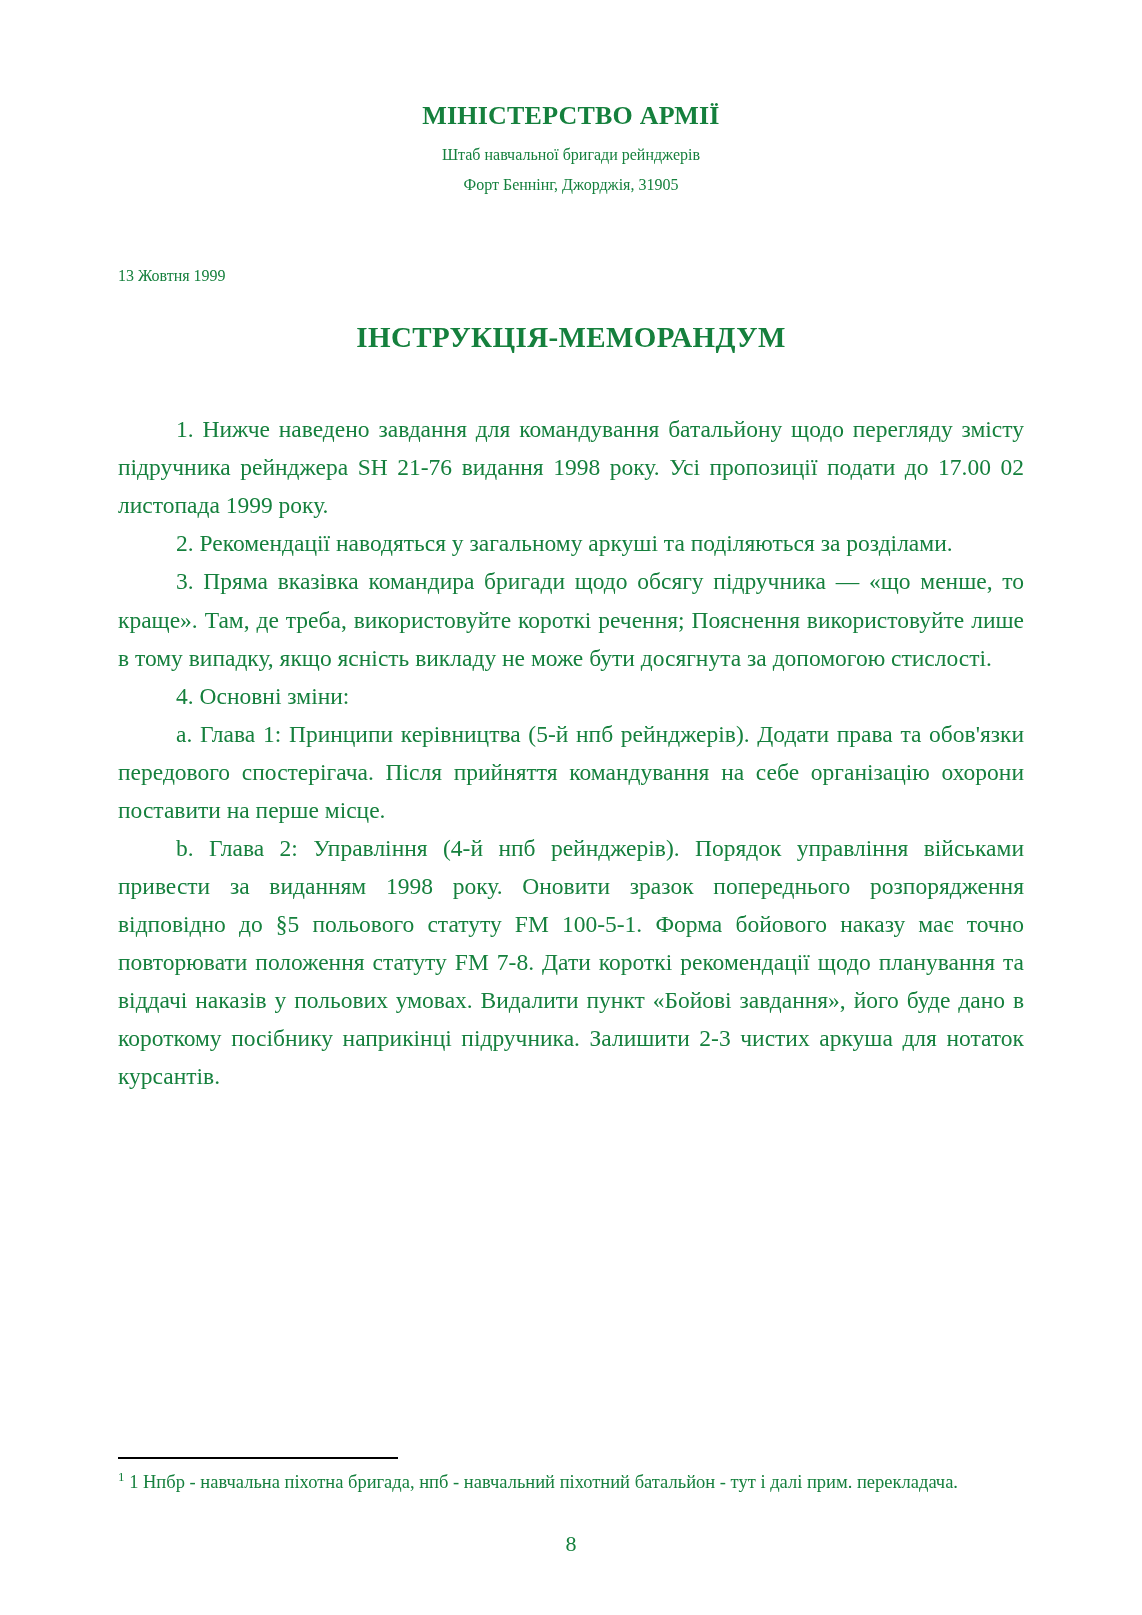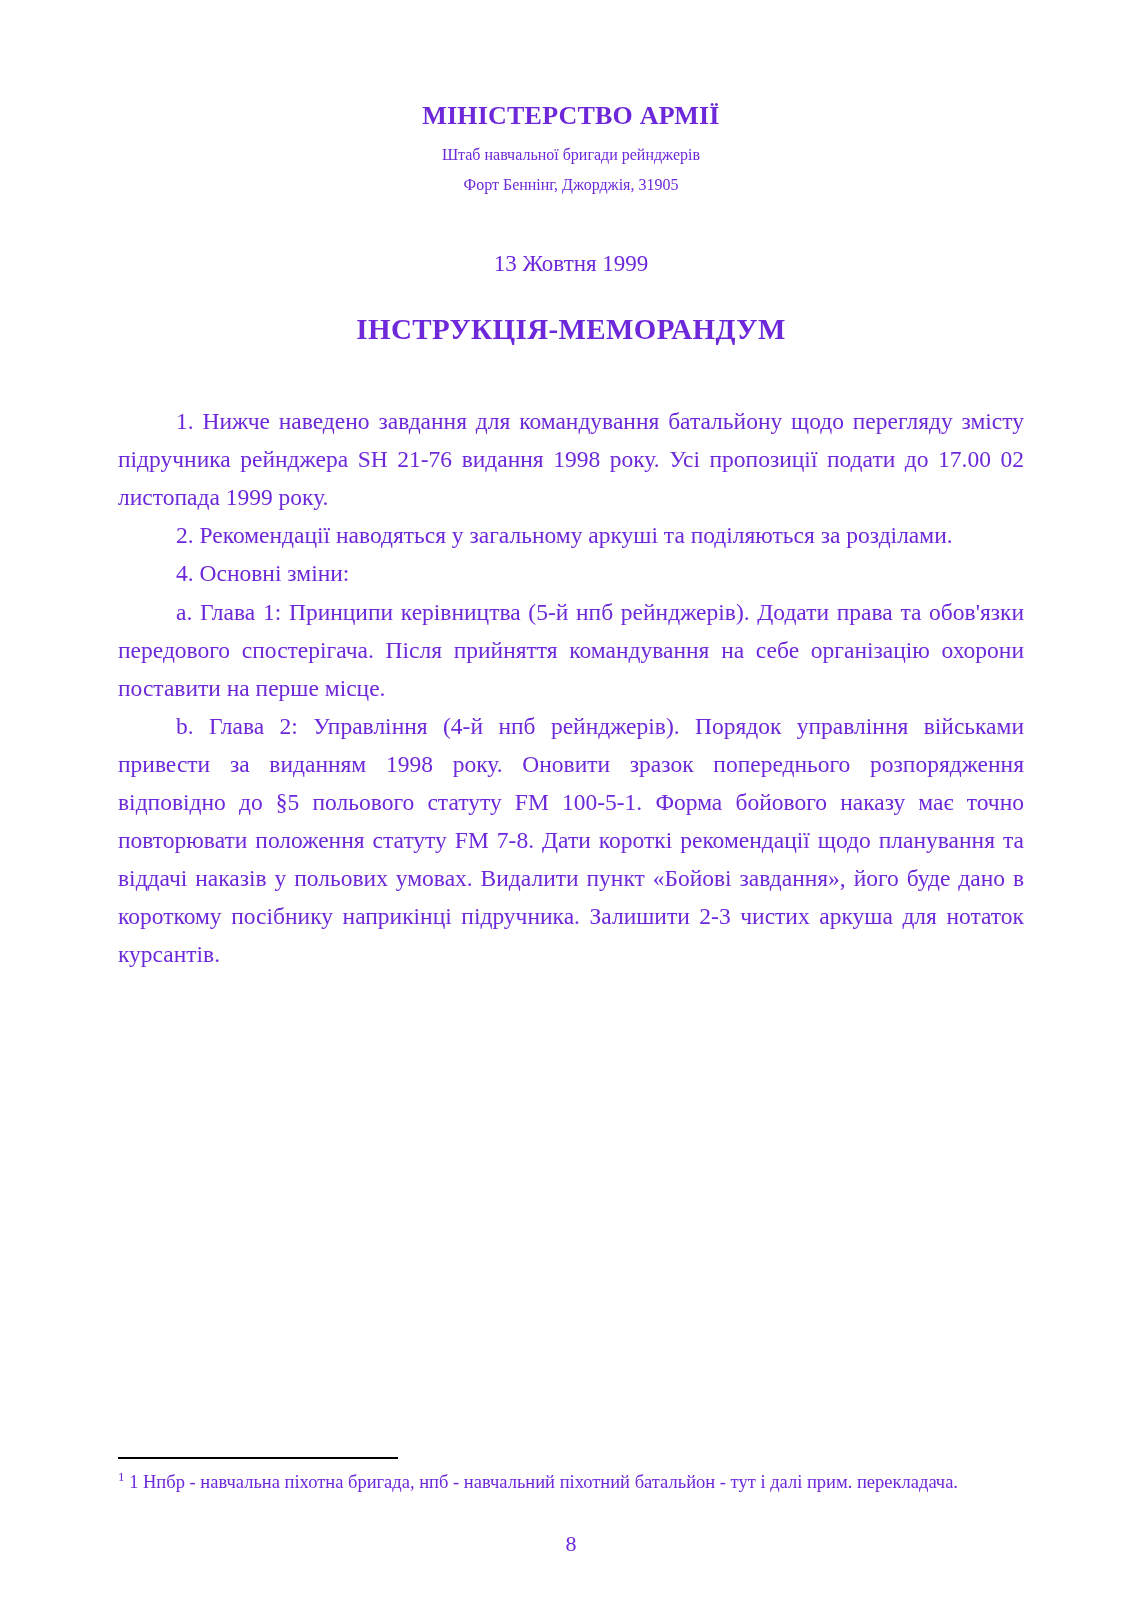--- a/index.html
+++ b/index.html
@@ -7,21 +7,21 @@
     padding: 0;
     background: #ffffff;
   }
   .page {
     position: relative;
     width: 1142px;
     height: 1615px;
     margin: 0 auto;
     background: #ffffff;
     font-family: "Liberation Serif", "DejaVu Serif", serif;
-    color: #6d28d9;
+    color: #15803d;
     box-sizing: border-box;
     overflow: hidden;
   }
   .content {
     position: absolute;
     left: 118px;
     right: 118px;
     top: 100px;
   }
   .head-block {
@@ -33,23 +33,23 @@
     letter-spacing: 0.2px;
     margin: 0 0 14px 0;
     line-height: 1.2;
   }
   .head-line {
     font-size: 16px;
     margin: 0 0 10px 0;
     line-height: 1.25;
   }
   .date-line {
-    margin-top: 56px;
-    font-size: 23px;
-    text-align: center;
+    margin-top: 72px;
+    font-size: 16px;
+    text-align: left;
   }
   .doc-type {
     margin-top: 36px;
     text-align: center;
     font-size: 29px;
     font-weight: bold;
     letter-spacing: 0.4px;
   }
   .body-text {
     margin-top: 56px;
@@ -114,20 +114,21 @@
       <div class="head-line">Форт Беннінг, Джорджія, 31905</div>
     </div>
 
     <div class="date-line">13 Жовтня 1999</div>
 
     <div class="doc-type">ІНСТРУКЦІЯ-МЕМОРАНДУМ</div>
 
     <div class="body-text">
       <p>1. Нижче наведено завдання для командування батальйону щодо перегляду змісту підручника рейнджера SH 21-76 видання 1998 року. Усі пропозиції подати до 17.00 02 листопада 1999 року.</p>
       <p>2. Рекомендації наводяться у загальному аркуші та поділяються за розділами.</p>
+      <p>3. Пряма вказівка командира бригади щодо обсягу підручника — «що менше, то краще». Там, де треба, використовуйте короткі речення; Пояснення використовуйте лише в тому випадку, якщо ясність викладу не може бути досягнута за допомогою стислості.</p>
       <p>4. Основні зміни:</p>
       <p>a.  Глава 1: Принципи керівництва (5-й нпб рейнджерів). Додати права та обов'язки передового спостерігача. Після прийняття командування на себе організацію охорони поставити на перше місце.</p>
       <p>b.  Глава 2: Управління (4-й нпб рейнджерів). Порядок управління військами привести за виданням 1998 року. Оновити зразок попереднього розпорядження відповідно до §5 польового статуту FM 100-5-1. Форма бойового наказу має точно повторювати положення статуту FM 7-8. Дати короткі рекомендації щодо планування та віддачі наказів у польових умовах. Видалити пункт «Бойові завдання», його буде дано в короткому посібнику наприкінці підручника. Залишити 2-3 чистих аркуша для нотаток курсантів.</p>
     </div>
 
   </div>
 
   <div class="footnote-area">
     <div class="footnote-rule"></div>
     <div class="footnote-text"><sup>1</sup> <span>1 Нпбр - навчальна піхотна бригада, нпб - навчальний піхотний батальйон - тут і далі прим. перекладача.</span></div>

